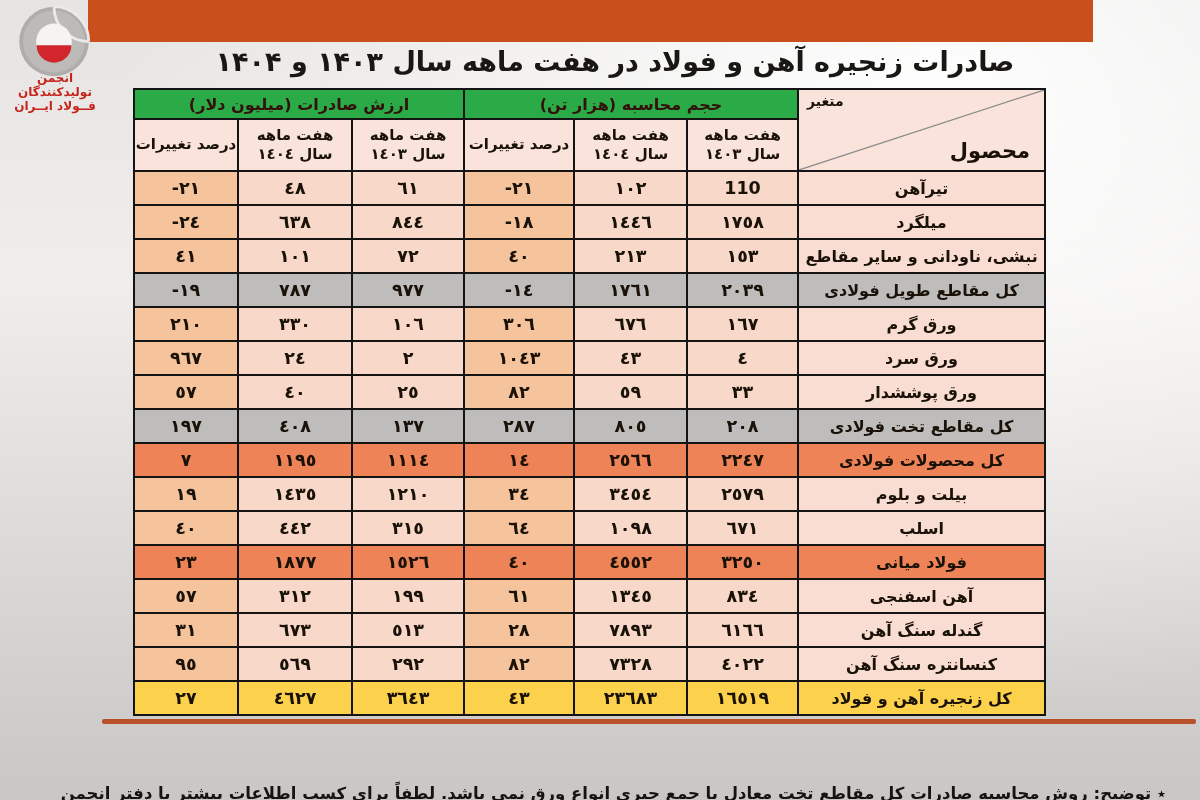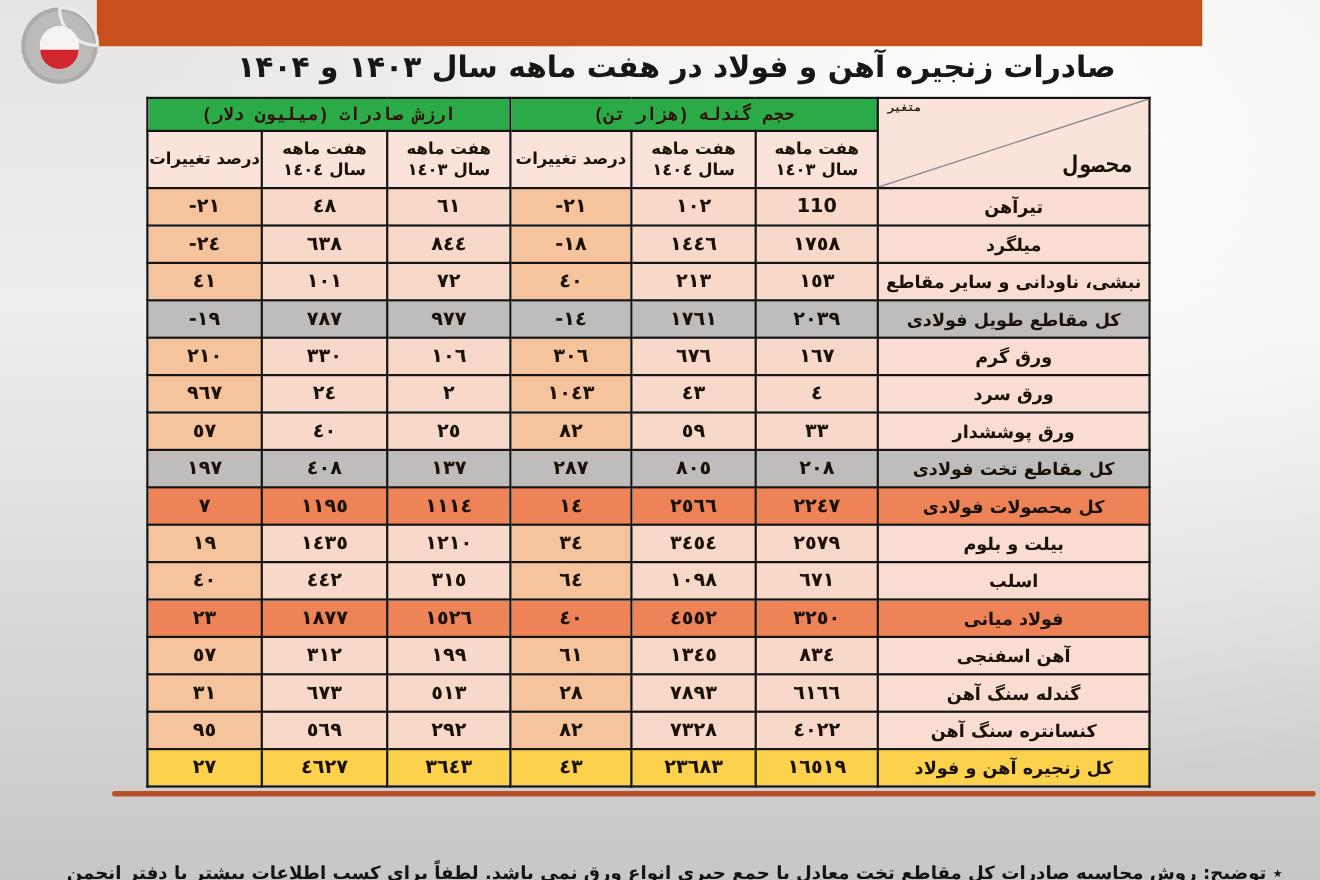--- a/index.html
+++ b/index.html
@@ -22,28 +22,28 @@
   .logo{position:absolute; left:0; top:0; width:110px; height:112px;}
   .logo svg{position:absolute; left:7px; top:2px;}
   .logo-caption{position:absolute; top:71px; left:0; width:110px; text-align:center;
     direction:rtl; color:var(--logored); font-weight:bold; font-size:12px; line-height:14px;}
   .title{position:absolute; left:140px; top:46px; width:950px; text-align:center;
     direction:rtl; font-size:27px; font-weight:800; color:#191713; letter-spacing:0;}
   table.tbl{position:absolute; left:133px; top:88px; width:911px; table-layout:fixed;
     border-collapse:collapse; border:2px solid var(--border); direction:ltr;}
   .tbl th,.tbl td{border:2px solid var(--border); text-align:center; vertical-align:middle;
     font-weight:bold; color:var(--ink); overflow:hidden;}
-  tr.grp{height:30px;font-family:Liberation Mono, monospace;}
+  tr.grp{height:30px;}
   tr.subrow{height:52px;}
   tbody tr{height:34px;}
   th.g{background:var(--green); color:#33100a; font-size:16px;}
   th.sub{background:var(--sub); font-size:15px; line-height:1.3; white-space:pre-line;}
   th.corner{background:var(--sub); position:relative; padding:0;}
   th.corner svg{position:absolute; left:0; top:0; width:100%; height:100%;}
-  .c-top{position:absolute; top:3px; left:8px; font-size:10px;}
+  .c-top{position:absolute; top:3px; left:8px; font-size:14px;}
   .c-bot{position:absolute; bottom:7px; right:14px; font-size:21px;}
   td.num{font-size:17.5px; direction:ltr;}
   td.product{font-size:16px; direction:rtl; padding:0 4px;}
   tr.normal td{background:var(--pink);}
   tr.normal td.pct{background:var(--pct);}
   tr.normal td.product{background:#f9dcd2;margin-top:40px;}
   tr.gray td{background:var(--grayrow);}
   tr.orange td{background:var(--orangerow);}
   tr.yellow td{background:var(--yellowrow);}
   .divider{position:absolute; left:102px; top:719px; width:1094px; height:5px;
@@ -58,38 +58,42 @@
 
 <div class="logo">
   <svg width="94" height="94" viewBox="0 0 100 100">
     <circle cx="50" cy="42" r="37" fill="#aeadac"></circle>
     <circle cx="50" cy="42" r="33" fill="#bcbbba"></circle>
     <path d="M50,5 A37,37 0 0 1 87,42" fill="none" stroke="#eceae9" stroke-width="3"></path>
     <path d="M13,42 A37,37 0 0 1 50,79" fill="none" stroke="#eceae9" stroke-width="3" transform="rotate(180 50 42)"></path>
     <circle cx="50" cy="42" r="19" fill="#f5f4f3"></circle>
     <path d="M31.5,46 A18.5,18.5 0 0 0 68.5,46 Z" fill="#d1262b"></path>
   </svg>
+  <div class="logo-caption">
+    <div>انجمن تولیدکنندگان</div>
+    <div>فــولاد ایــران</div>
+  </div>
 </div>
 
 <h1 class="title">صادرات زنجیره آهن و فولاد در هفت ماهه سال ۱۴۰۳ و ۱۴۰۴</h1>
 
 <table class="tbl">
   <colgroup>
     <col style="width:104px">
       <col style="width:114px">
       <col style="width:112px">
     <col style="width:110px">
       <col style="width:113px">
       <col style="width:111px">
     <col style="width:247px">
   </colgroup>
   <thead>
     <tr class="grp">
       <th colspan="3" class="g">ارزش صادرات (میلیون دلار)</th>
-      <th colspan="3" class="g">حجم گندله (هزار تن)</th>
+      <th colspan="3" class="g">حجم محاسبه (هزار تن)</th>
       <th rowspan="2" class="corner">
         <svg viewBox="0 0 100 100" preserveAspectRatio="none">
           <line x1="0" y1="100" x2="100" y2="0" stroke="#8a8a8a" stroke-width="1.2" vector-effect="non-scaling-stroke"></line>
         </svg>
         <span class="c-top">متغیر</span>
         <span class="c-bot">محصول</span>
       </th>
     </tr>
     <tr class="subrow">
       <th class="sub">درصد تغییرات</th>

